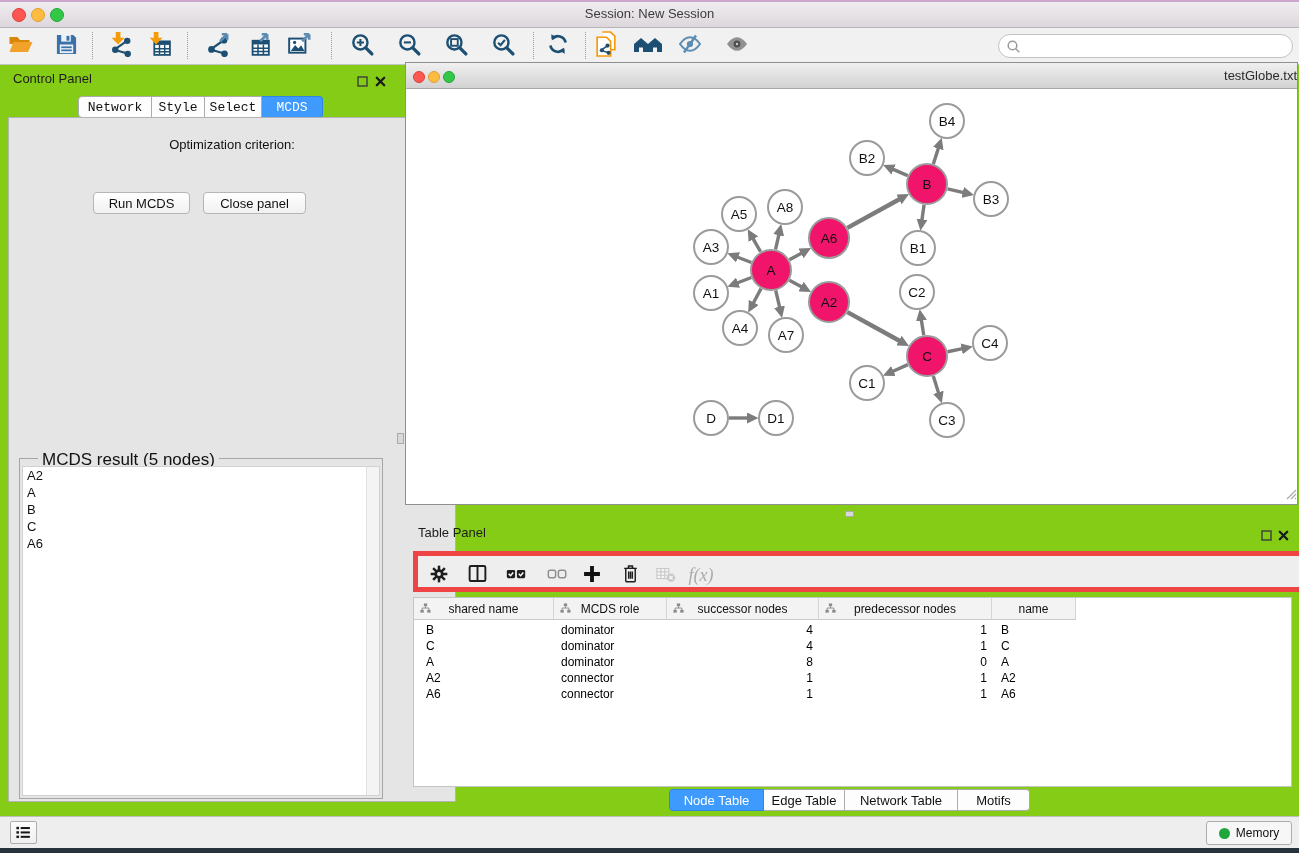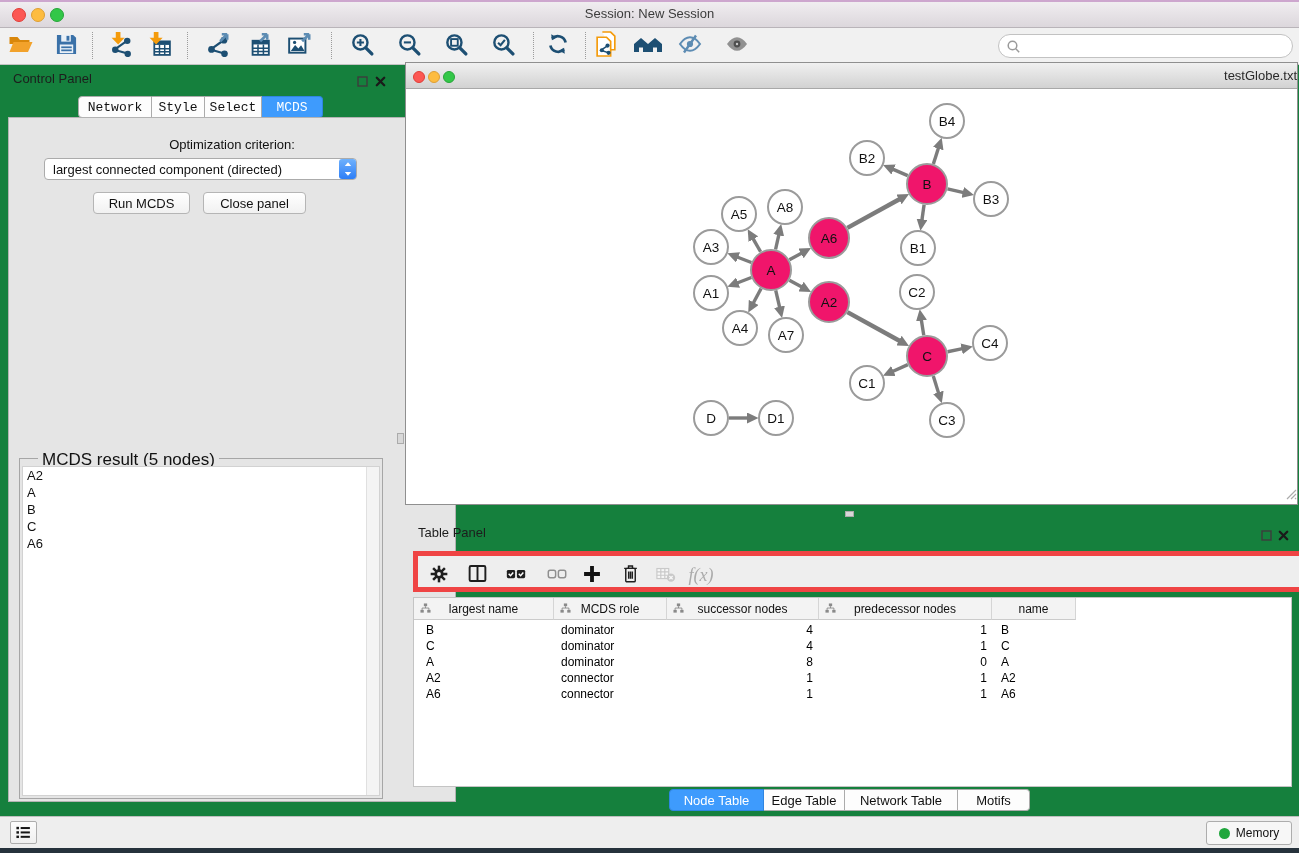--- a/index.html
+++ b/index.html
@@ -1,17 +1,17 @@
 <!DOCTYPE html>
 <html><head>
 <meta charset="utf-8">
 <style>
   html,body{margin:0;padding:0;}
   body{font-family:"Liberation Sans",sans-serif;-webkit-font-smoothing:antialiased;}
-  .app{position:relative;width:1299px;height:853px;background:#15803d;overflow:hidden;}
+  .app{position:relative;width:1299px;height:853px;background:#84cc16;overflow:hidden;}
   .abs{position:absolute;}
 
   
   .titlebar{left:0;top:0;width:1299px;height:25px;
     background:linear-gradient(#F0EDF0,#DCD7DC);
     border-top:2px solid #CDA6CE;border-bottom:1px solid #B9B4B9;}
   .titlebar .title{width:100%;text-align:center;top:4px;font-size:13px;color:#3C3C3C;}
   .light{width:12px;height:12px;border-radius:50%;top:6px;}
   .light.red{background:#FC5753;border:1px solid #DF3E38;}
   .light.yellow{background:#FDBC40;border:1px solid #DE9F34;}
@@ -261,29 +261,20 @@
       </svg>
   </div>
   <div class="abs cp-tabs" id="cp-tabs">
       <div class="seg-tab" style="width: 74px;">Network</div>
       <div class="seg-tab" style="width: 53px;">Style</div>
       <div class="seg-tab" style="width: 57px;">Select</div>
       <div class="seg-tab active" style="width: 61px;">MCDS</div>
     </div>
   <div class="abs cp-body">
     <div class="abs opt-label">Optimization criterion:</div>
-    <div class="abs opt-select">
-      <div class="val">largest connected component (directed)</div>
-      <div class="opt-stepper">
-        <svg width="12" height="18" viewBox="0 0 12 18">
-          <path d="M6 2.2L9.2 6H2.8z" fill="#fff"></path>
-            <path d="M6 15.8L2.8 12h6.4z" fill="#fff"></path>
-        </svg>
-      </div>
-    </div>
     <div class="abs btn" style="left:84px;top:74px;width:97px">Run MCDS</div>
     <div class="abs btn" style="left:194px;top:74px;width:103px">Close panel</div>
     <div class="abs fieldset">
       <span class="legend">MCDS result (5 nodes)</span>
       <div class="result-list" id="result-list">
         <div class="vscroll"></div>
       <div class="result-item">A2</div>
           <div class="result-item">A</div>
           <div class="result-item">B</div>
           <div class="result-item">C</div>
@@ -457,21 +448,21 @@
       <div class="th-row">
         <div class="th" style="width: 140px;">
           <span class="hicon"><svg width="11" height="11" viewBox="0 0 12 12">
               <g fill="#8A8A8A">
                 <rect x="4.2" y="0.5" width="3.6" height="3"></rect>
                 <rect x="0.5" y="7.5" width="3.6" height="3"></rect>
                 <rect x="7.9" y="7.5" width="3.6" height="3"></rect>
               </g>
               <path d="M6 3.5v2M2.3 7.5V5.5h7.4v2" stroke="#8A8A8A" fill="none"></path>
             </svg></span>
-          <span>largest name</span>
+          <span>shared name</span>
         </div>
         <div class="th" style="width: 113px;">
           <span class="hicon"><svg width="11" height="11" viewBox="0 0 12 12">
               <g fill="#8A8A8A">
                 <rect x="4.2" y="0.5" width="3.6" height="3"></rect>
                 <rect x="0.5" y="7.5" width="3.6" height="3"></rect>
                 <rect x="7.9" y="7.5" width="3.6" height="3"></rect>
               </g>
               <path d="M6 3.5v2M2.3 7.5V5.5h7.4v2" stroke="#8A8A8A" fill="none"></path>
             </svg></span>

